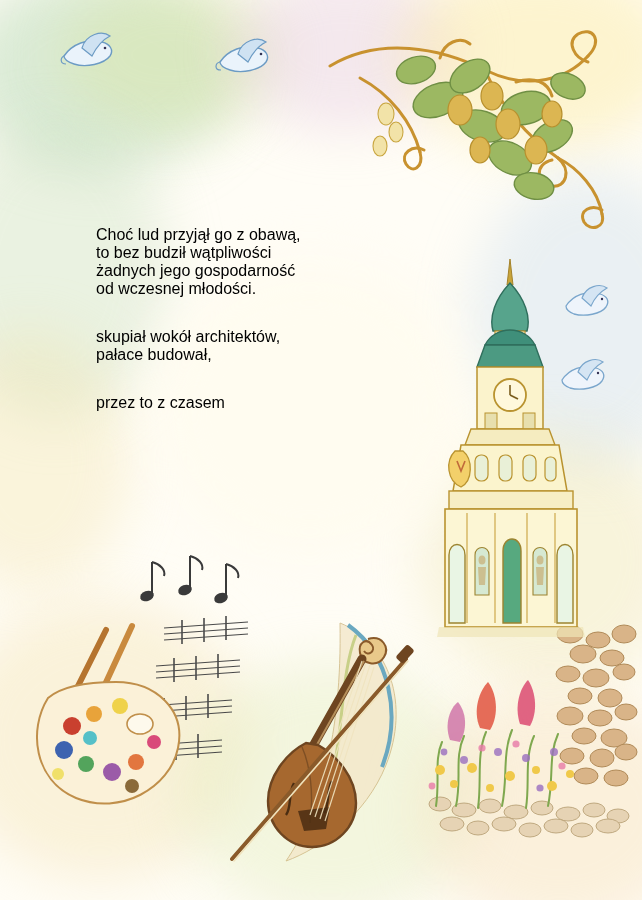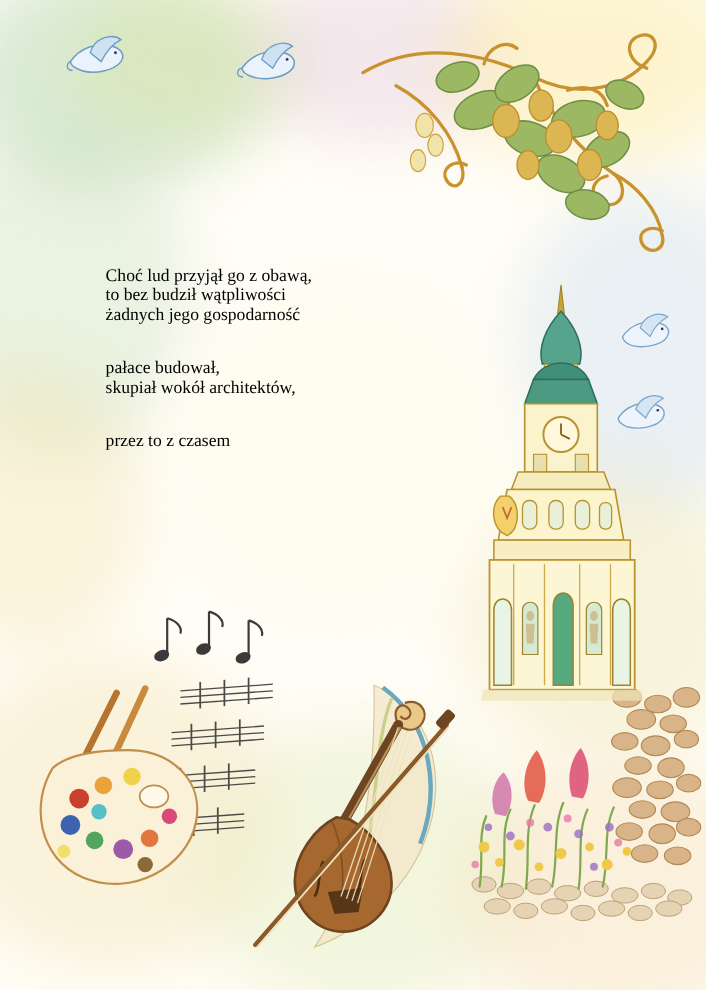--- a/index.html
+++ b/index.html
@@ -39,24 +39,23 @@
   .wash-midr    { left: 420px;  top: 430px;  width: 260px; height: 260px; background: rgba(236,226,170,.35); }
   .wash-bl      { left: -50px;  top: 600px;  width: 300px; height: 280px; background: rgba(242,226,178,.42); }
   .wash-bm      { left: 180px;  top: 660px;  width: 300px; height: 260px; background: rgba(226,236,188,.40); }
   .wash-br      { left: 420px;  top: 690px;  width: 280px; height: 240px; background: rgba(246,220,180,.40); }
   .wash-center  { left: 150px;  top: 260px;  width: 320px; height: 300px; background: rgba(255,252,238,.85); }
 
   
   .poem {
     position: absolute;
     left: 96px;
-    top: 212px;
+    top: 196px;
     width: 330px;
     z-index: 30;
-    font-family: Liberation Serif, serif;
   }
   .stanza {
     margin: 0 0 30px 0;
     color: #1a1a1a;
     font-size: 15.2px;
     line-height: 22.5px;
     letter-spacing: .1px;
   }
   .stanza:last-child { margin-bottom: 0; }
   .stanza.indent { margin-left: 42px; }
@@ -423,25 +422,26 @@
       <rect x="206" y="34" width="18" height="10" rx="3" transform="rotate(-48 215 39)" fill="#6e4520"></rect>
     </svg>
   </div>
 
   <div class="poem">
     <p class="stanza">
       </p>
       <div>Choć lud przyjął go z obawą,</div>
       <div>to bez budził wątpliwości</div>
       <div>żadnych jego gospodarność</div>
+      <div>od wczesnej młodości.</div>
     <p></p>
     <p class="stanza indent">
       </p>
+      <div>skupiał wokół architektów,</div>
       <div>pałace budował,</div>
-      <div>skupiał wokół architektów,</div>
     <p></p>
     <p class="stanza indent">
       </p>
       <div>przez to z czasem</div>
     <p></p>
   </div>
 
 </div>
 
 </body></html>

